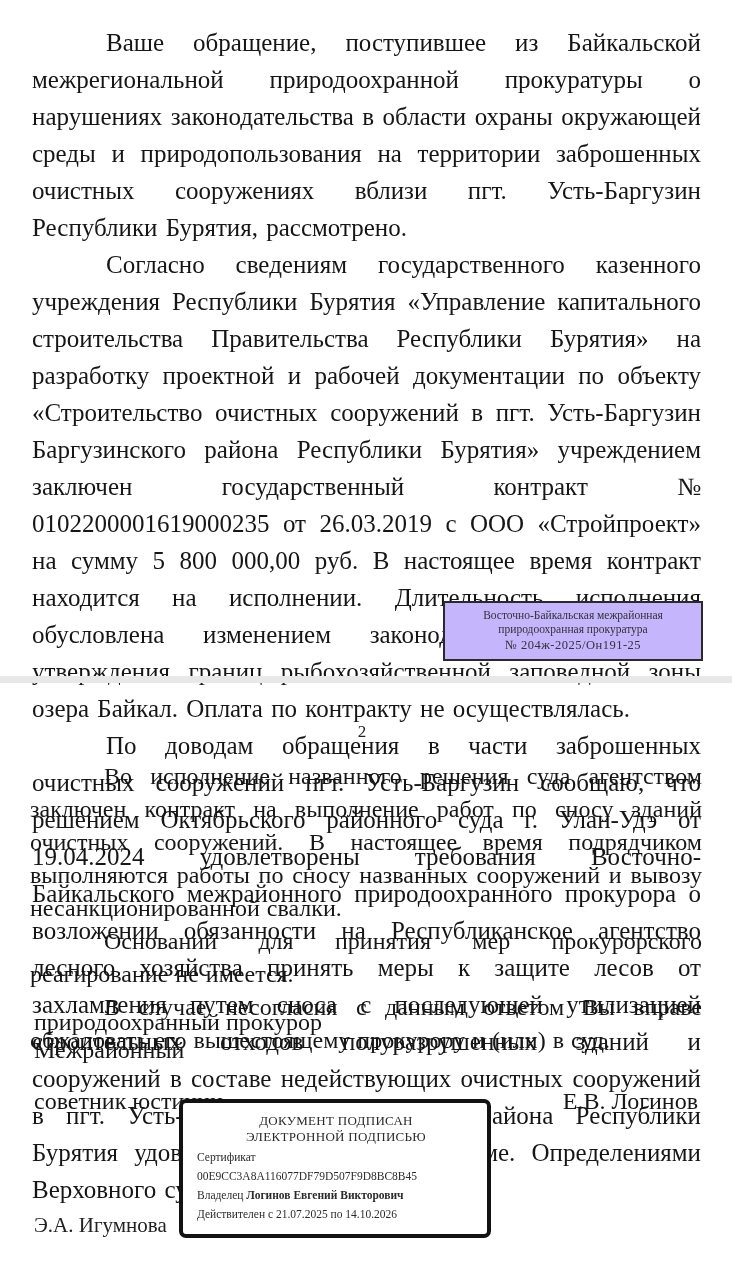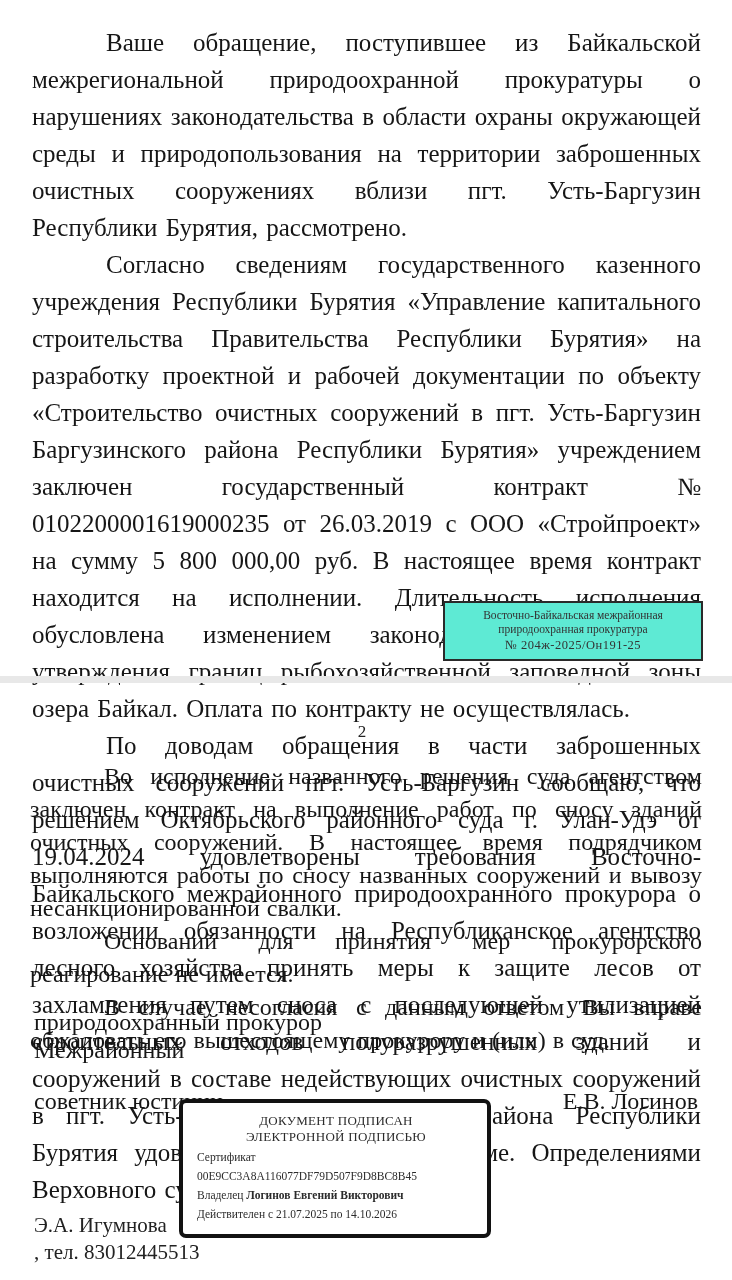--- a/index.html
+++ b/index.html
@@ -27,21 +27,21 @@
     text-indent: 74px;
     word-spacing: 2px;
   }
   .para.no-indent { text-indent: 0; }
   #page1-stamp {
     position: absolute;
     left: 443px;
     top: 601px;
     width: 248px;
     border: 2px solid #2a2a2a;
-    background: #5eead4;
+    background: #c4b5fd;
     text-align: center;
     padding: 5px 4px 6px 4px;
   }
   .stamp-line {
     font-size: 11.5px;
     line-height: 14px;
     color: #333;
   }
   .stamp-number {
     margin-top: 2px;
@@ -174,14 +174,13 @@
     <div>
       <span>Владелец</span>
       <span class="bold">Логинов Евгений Викторович</span>
     </div>
     <div>Действителен с  21.07.2025 по  14.10.2026</div>
   </div>
 </div>
 
 <div id="footer-contact">
   <div>Э.А.  Игумнова</div>
-  <div>, тел. 83012445513</div>
 </div>
 
 </body></html>

